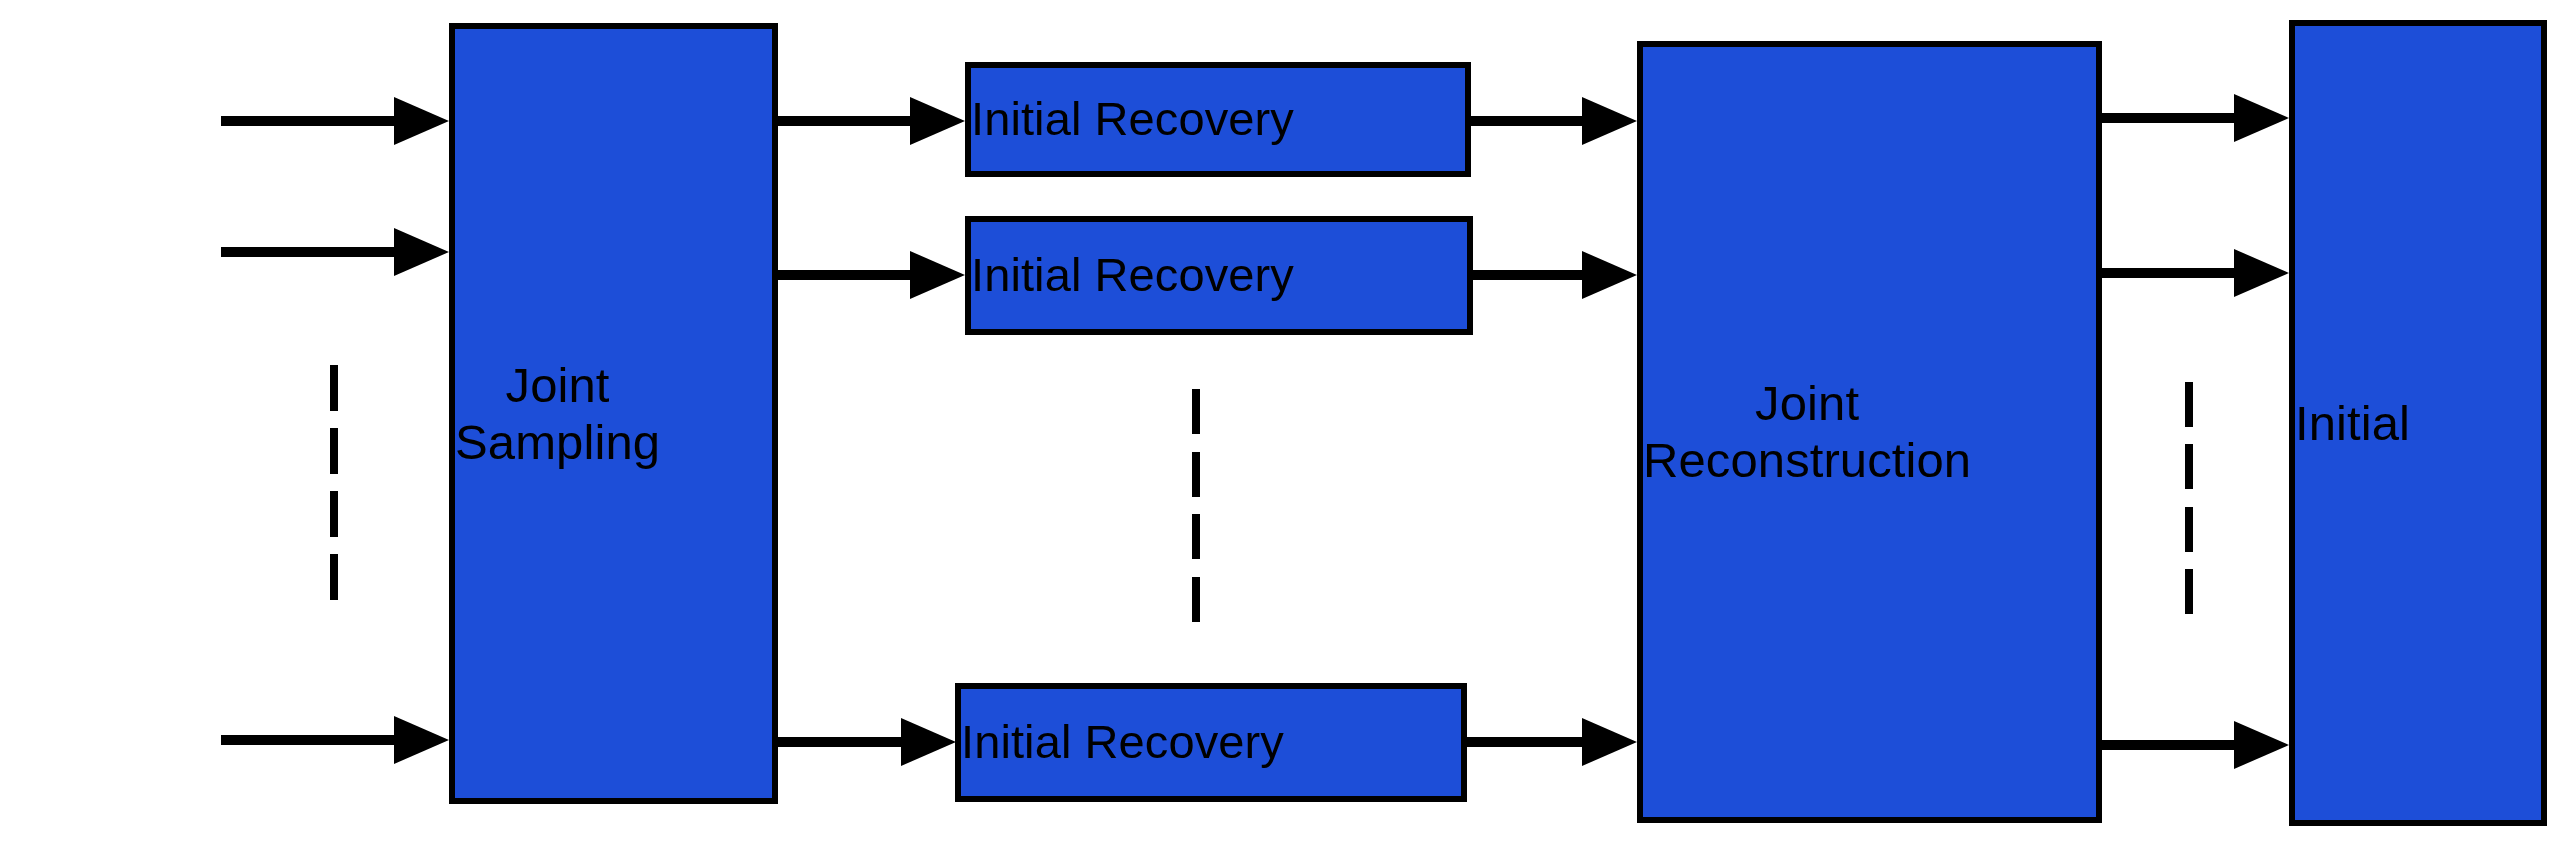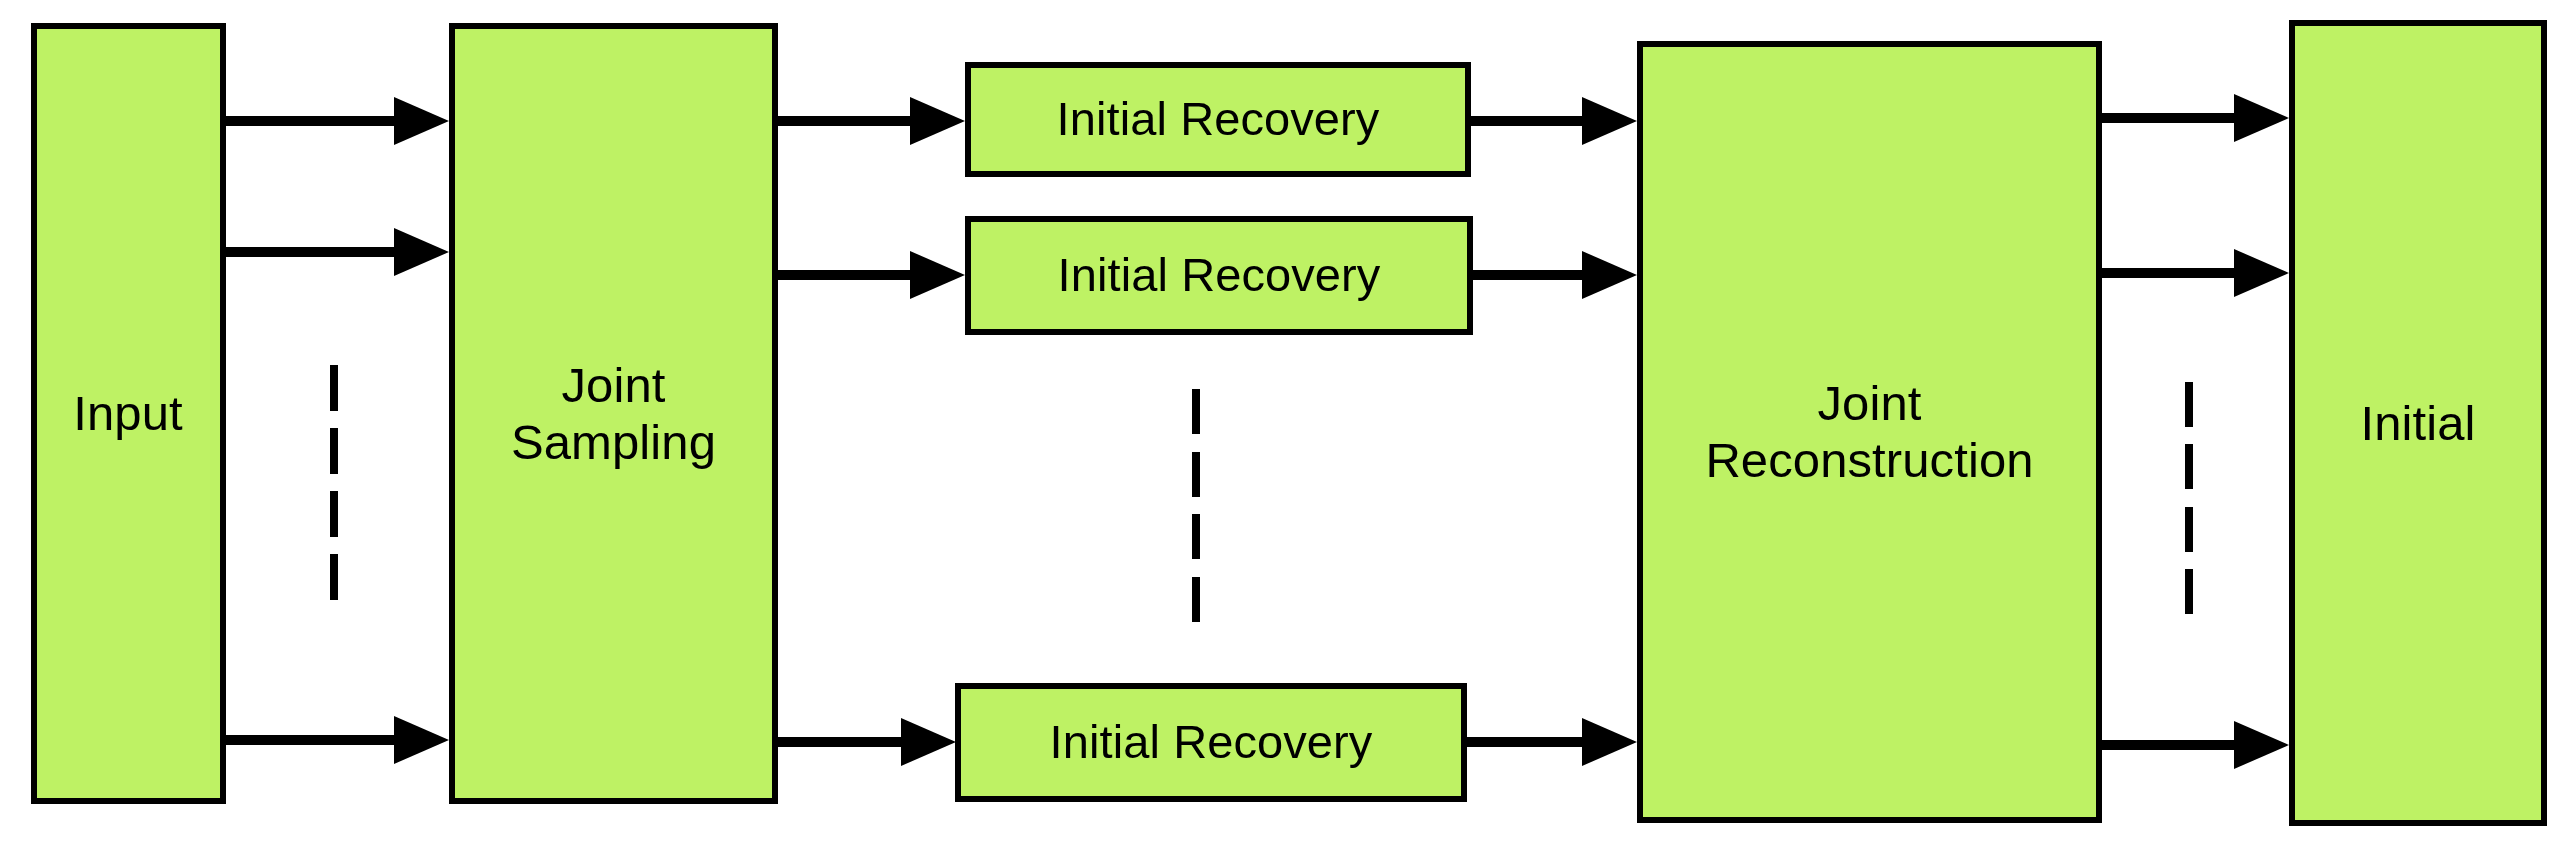--- a/index.html
+++ b/index.html
@@ -14,25 +14,24 @@
   #canvas {
     position: relative;
     width: 2576px;
     height: 853px;
     background: #ffffff;
     overflow: hidden;
   }
   .node {
     position: absolute;
     box-sizing: border-box;
-    background: #bef264;
+    background: #1d4ed8;
     border: 6.7px solid #000000;
     display: flex;
     align-items: center;
-    justify-content: center;
     text-align: center;
     color: #000000;
     line-height: 1.16;
     font-weight: 400;
     letter-spacing: 0.1px;
     white-space: pre-line;
   }
   .node-label {
     display: block;
     white-space: pre-line;
@@ -98,23 +97,20 @@
     display: block;
     width: 8.2px;
     background: #000000;
   }
 </style>
 </head>
 <body>
 
 <div id="canvas">
 
-  <div class="node" id="node-input">
-    <span class="node-label">Input</span>
-  </div>
 
   <div class="node" id="node-joint-sampling">
     <span class="node-label">Joint
 Sampling</span>
   </div>
 
   <div class="node recovery-box" id="node-recovery-0">
     <span class="node-label">Initial Recovery</span>
   </div>
 

